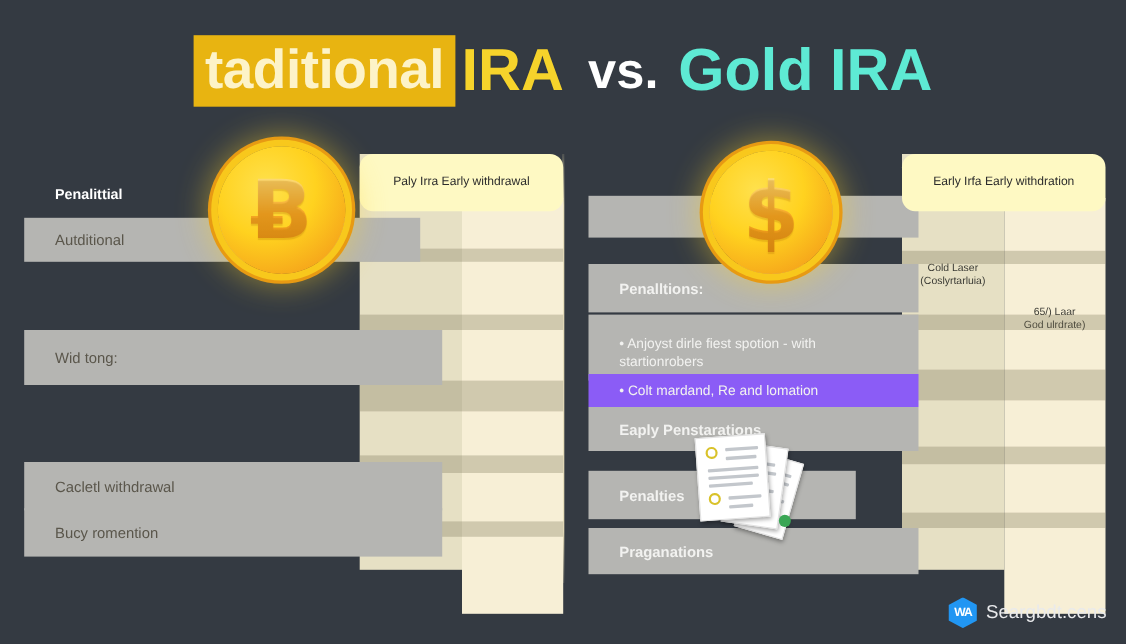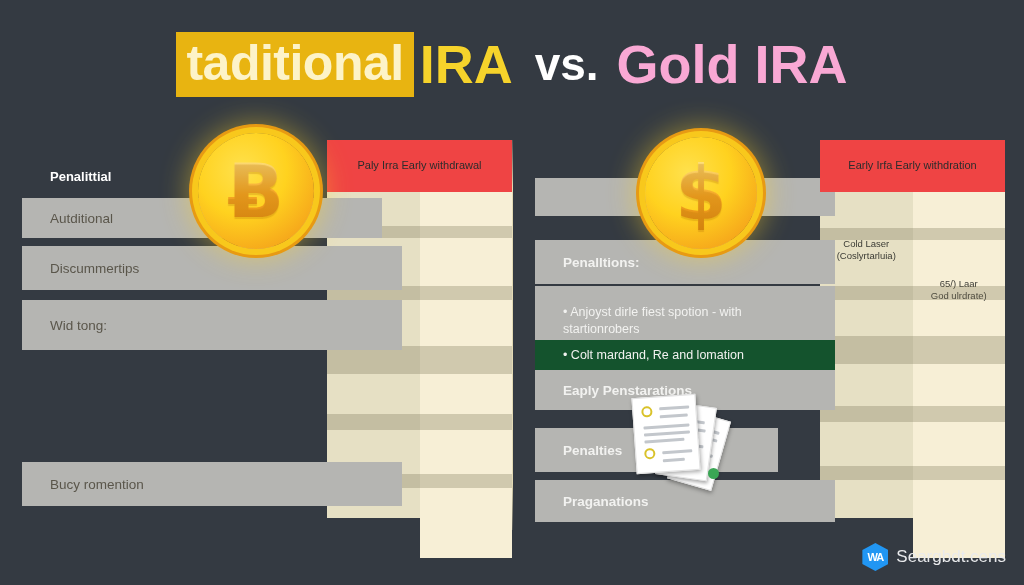--- a/index.html
+++ b/index.html
@@ -50,21 +50,21 @@
     margin-left: 6px;
     text-shadow: 0 0 1px #2d3239;
   }
   #title-vs {
     color: #ffffff;
     font-size: 46px;
     font-weight: bold;
     margin: 0 18px 0 22px;
   }
   #title-gold {
-    color: #f9a8d4;
+    color: #5eead4;
     font-size: 54px;
     font-weight: bold;
     letter-spacing: 0px;
   }
 
   
   #center-divider {
     position: absolute;
     left: 511px;
     top: 140px;
@@ -94,29 +94,30 @@
 
   .table-col { flex: 1; height: 100%; position: relative; }
   .col-a { background: #e6e0c4; }
   .col-b { background: #f7efd6; margin-top: 40px; }
 
   .table-head {
     position: absolute;
     left: 0; top: 0;
     width: 100%;
     height: 52px;
-    background: #ef4444;
+    background: #fef9c3;
     display: flex;
     align-items: center;
     justify-content: center;
     text-align: center;
     color: #2c2c2c;
     font-size: 11px;
     line-height: 1.25;
     padding: 0 6px;
+    border-radius: 12px;
   }
   .table-head.spanning {
     width: 185px;
     z-index: 3;
   }
 
   .cell-label {
     position: absolute;
     top: 98px;
     left: 0; width: 100%;
@@ -270,22 +271,22 @@
       <div class="table-stripe" style="top:146px;height:14px;"></div>
       <div class="table-stripe" style="top:206px;height:28px;"></div>
       <div class="table-stripe" style="top:274px;height:16px;"></div>
       <div class="table-stripe" style="top:334px;height:14px;"></div>
       <div class="table-stripe" style="top:86px;height:12px;"></div>
     </div>
 
     <div class="rowbar head" style="top:24px;height:24px;width:300px;">Penalittial</div>
 
     <div class="rowbar" style="top:58px;height:40px;width:360px;">Autditional</div>
-    <div class="rowbar" style="top:106px;height:44px;width:380px;">Discummertips</div>
     <div class="rowbar" style="top:160px;height:50px;width:380px;">Wid tong:</div>
+    <div class="rowbar" style="top:280px;height:44px;width:380px;">Cacletl withdrawal</div>
     <div class="rowbar" style="top:322px;height:44px;width:380px;">Bucy romention</div>
   </div>
 
   <div class="panel" id="panel-right">
 
     <div class="table-block" id="table-right">
       <div class="table-col col-a">
         <div class="cell-label">
             <span class="bullet-line">Cold Laser</span>
             <span class="bullet-line">(Coslyrtarluia)</span>
@@ -307,21 +308,21 @@
 
     <div class="rowbar" style="top:38px;height:38px;width:300px;"></div>
 
     <div class="rowbar light-text" style="top:100px;height:44px;width:300px;font-weight:bold;">Penalltions:</div>
 
     <div class="rowbar bulleted light-text" style="top:146px;height:60px;width:300px;">
         <span class="bullet-line">• Anjoyst dirle fiest spotion - with</span>
         <span class="bullet-line">startionrobers</span>
       </div>
 
-    <div class="rowbar light-text" style="top:200px;height:30px;width:300px;background:#14532d;font-size:12.5px;">• Colt mardand, Re and lomation</div>
+    <div class="rowbar light-text" style="top:200px;height:30px;width:300px;background:#8b5cf6;font-size:12.5px;">• Colt mardand, Re and lomation</div>
 
     <div class="rowbar light-text" style="top:230px;height:40px;width:300px;font-weight:bold;">Eaply Penstarations</div>
 
     <div class="rowbar light-text" style="top:288px;height:44px;width:243px;font-weight:bold;">Penalties</div>
 
     <div class="rowbar light-text" style="top:340px;height:42px;width:300px;font-weight:bold;">Praganations</div>
   </div>
 
   <div class="coin" id="coin-left">
     <span class="glyph">Ƀ</span>

